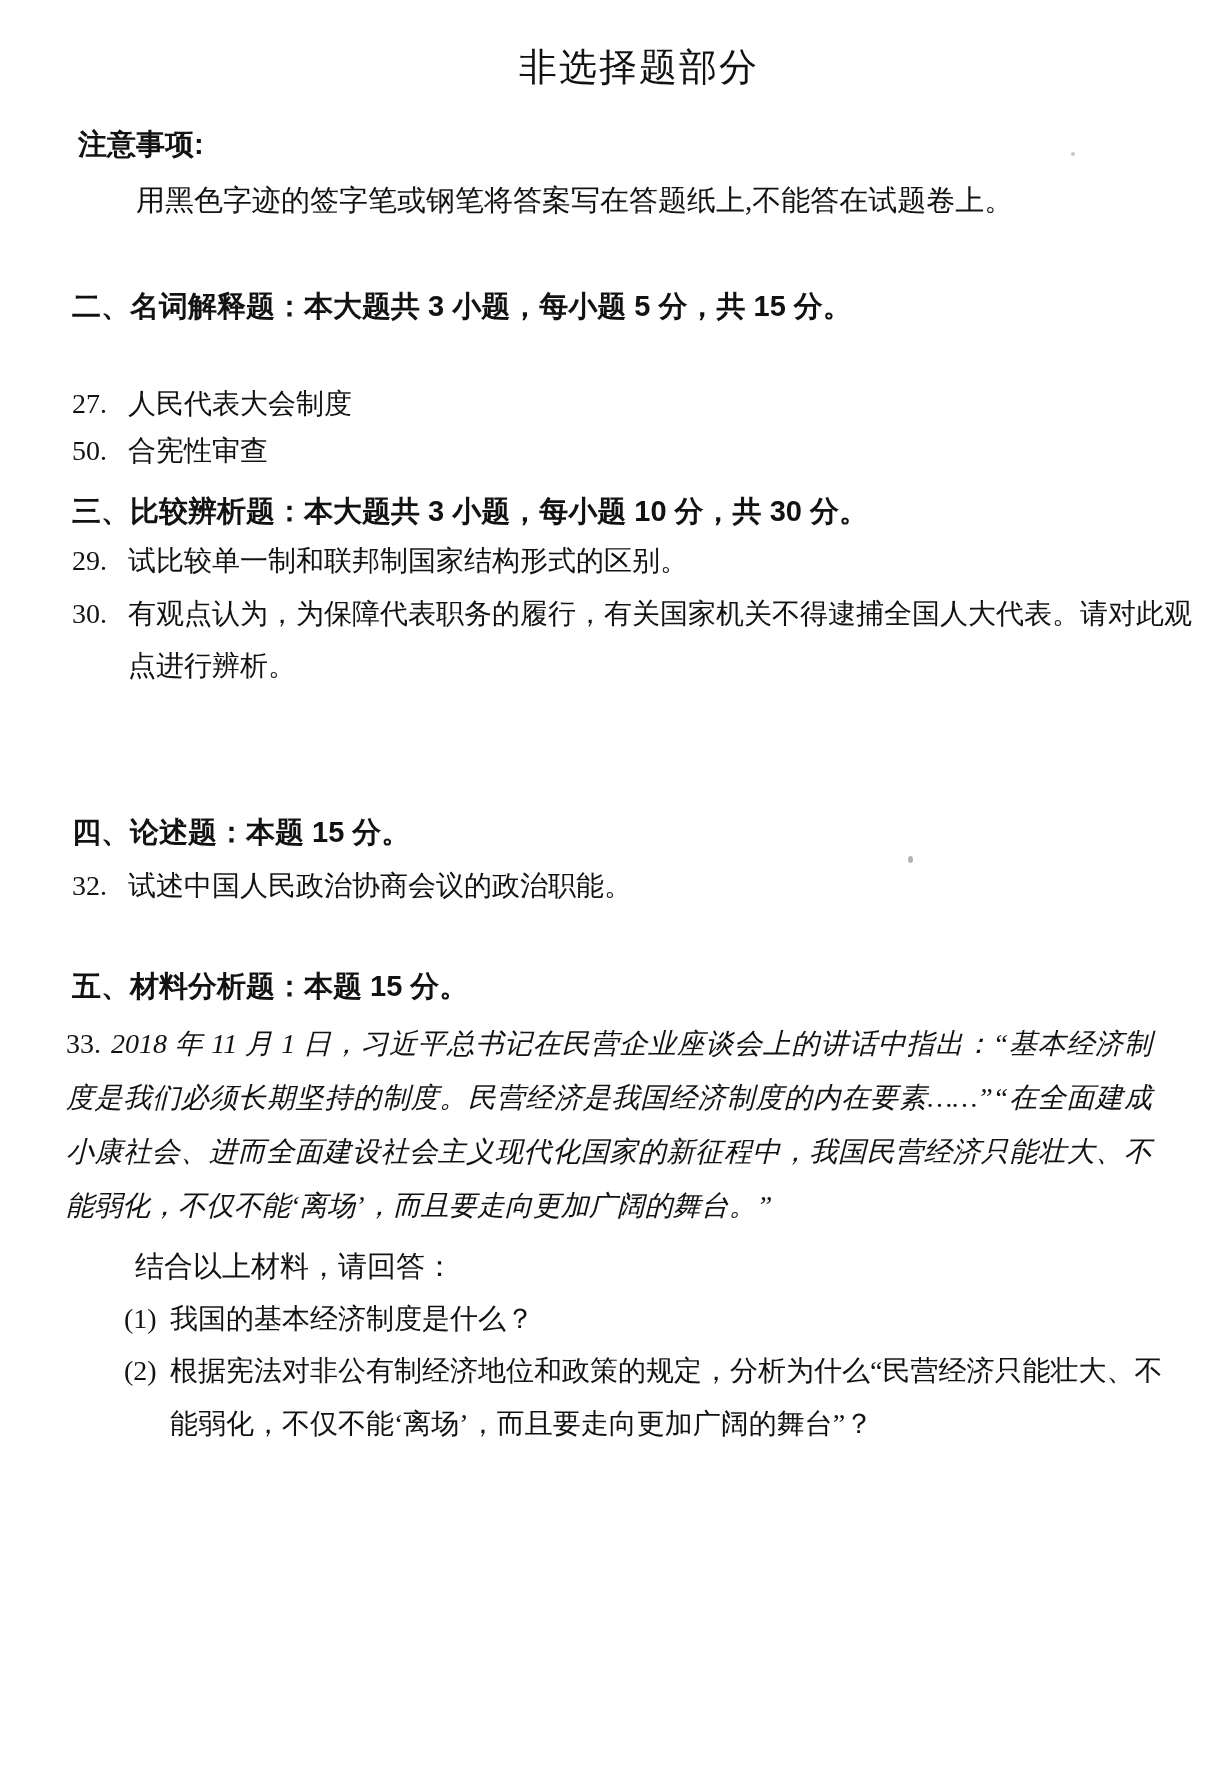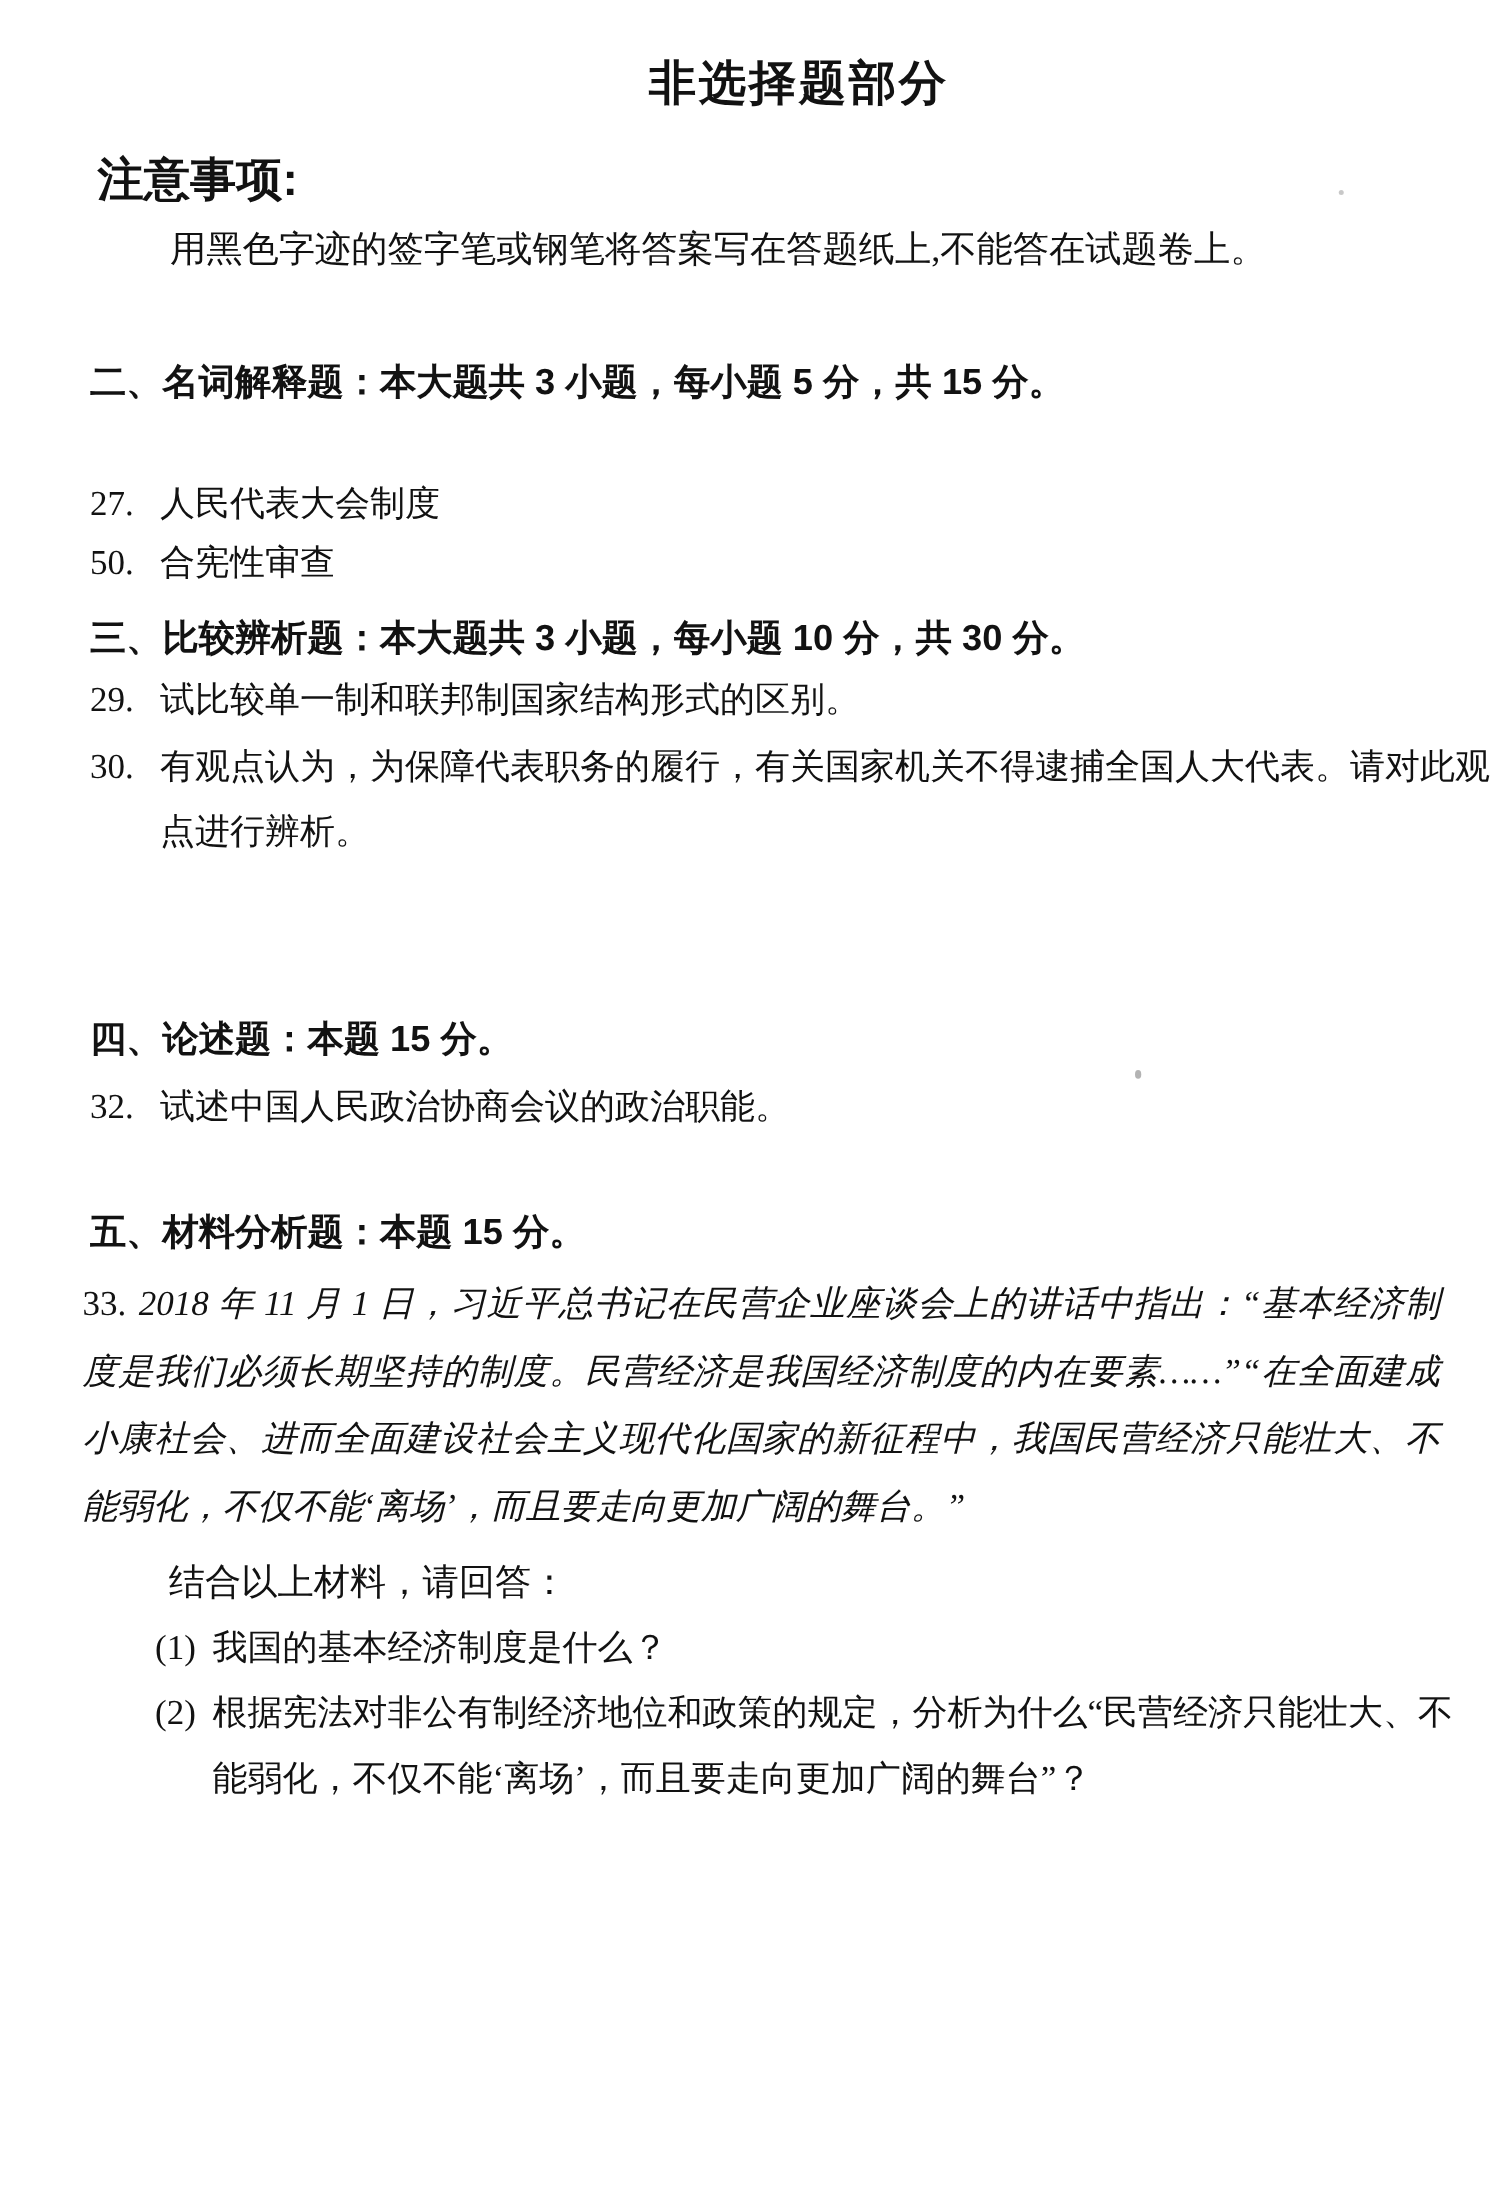--- a/index.html
+++ b/index.html
@@ -18,32 +18,32 @@
     font-size: 28px;
     overflow: hidden;
   }
   .abs { position: absolute; }
 
   .title {
     left: 0; right: 0;
     top: 45px;
     text-align: center;
     font-family: "Liberation Sans", "DejaVu Sans", sans-serif;
-    font-weight: 700;
+    font-weight: 400;
     font-size: 38px;
     line-height: 44px;
     letter-spacing: 2px;
     padding-left: 70px; 
   }
 
   .notice-label {
     left: 78px; top: 124px;
     font-family: "Liberation Sans", "DejaVu Sans", sans-serif;
     font-weight: 700;
-    font-size: 37px;
+    font-size: 29px;
     line-height: 40px;
   }
   .notice-text {
     left: 136px; top: 180px;
     font-size: 29px;
     line-height: 40px;
   }
 
   .sec-heading {
     left: 72px;

